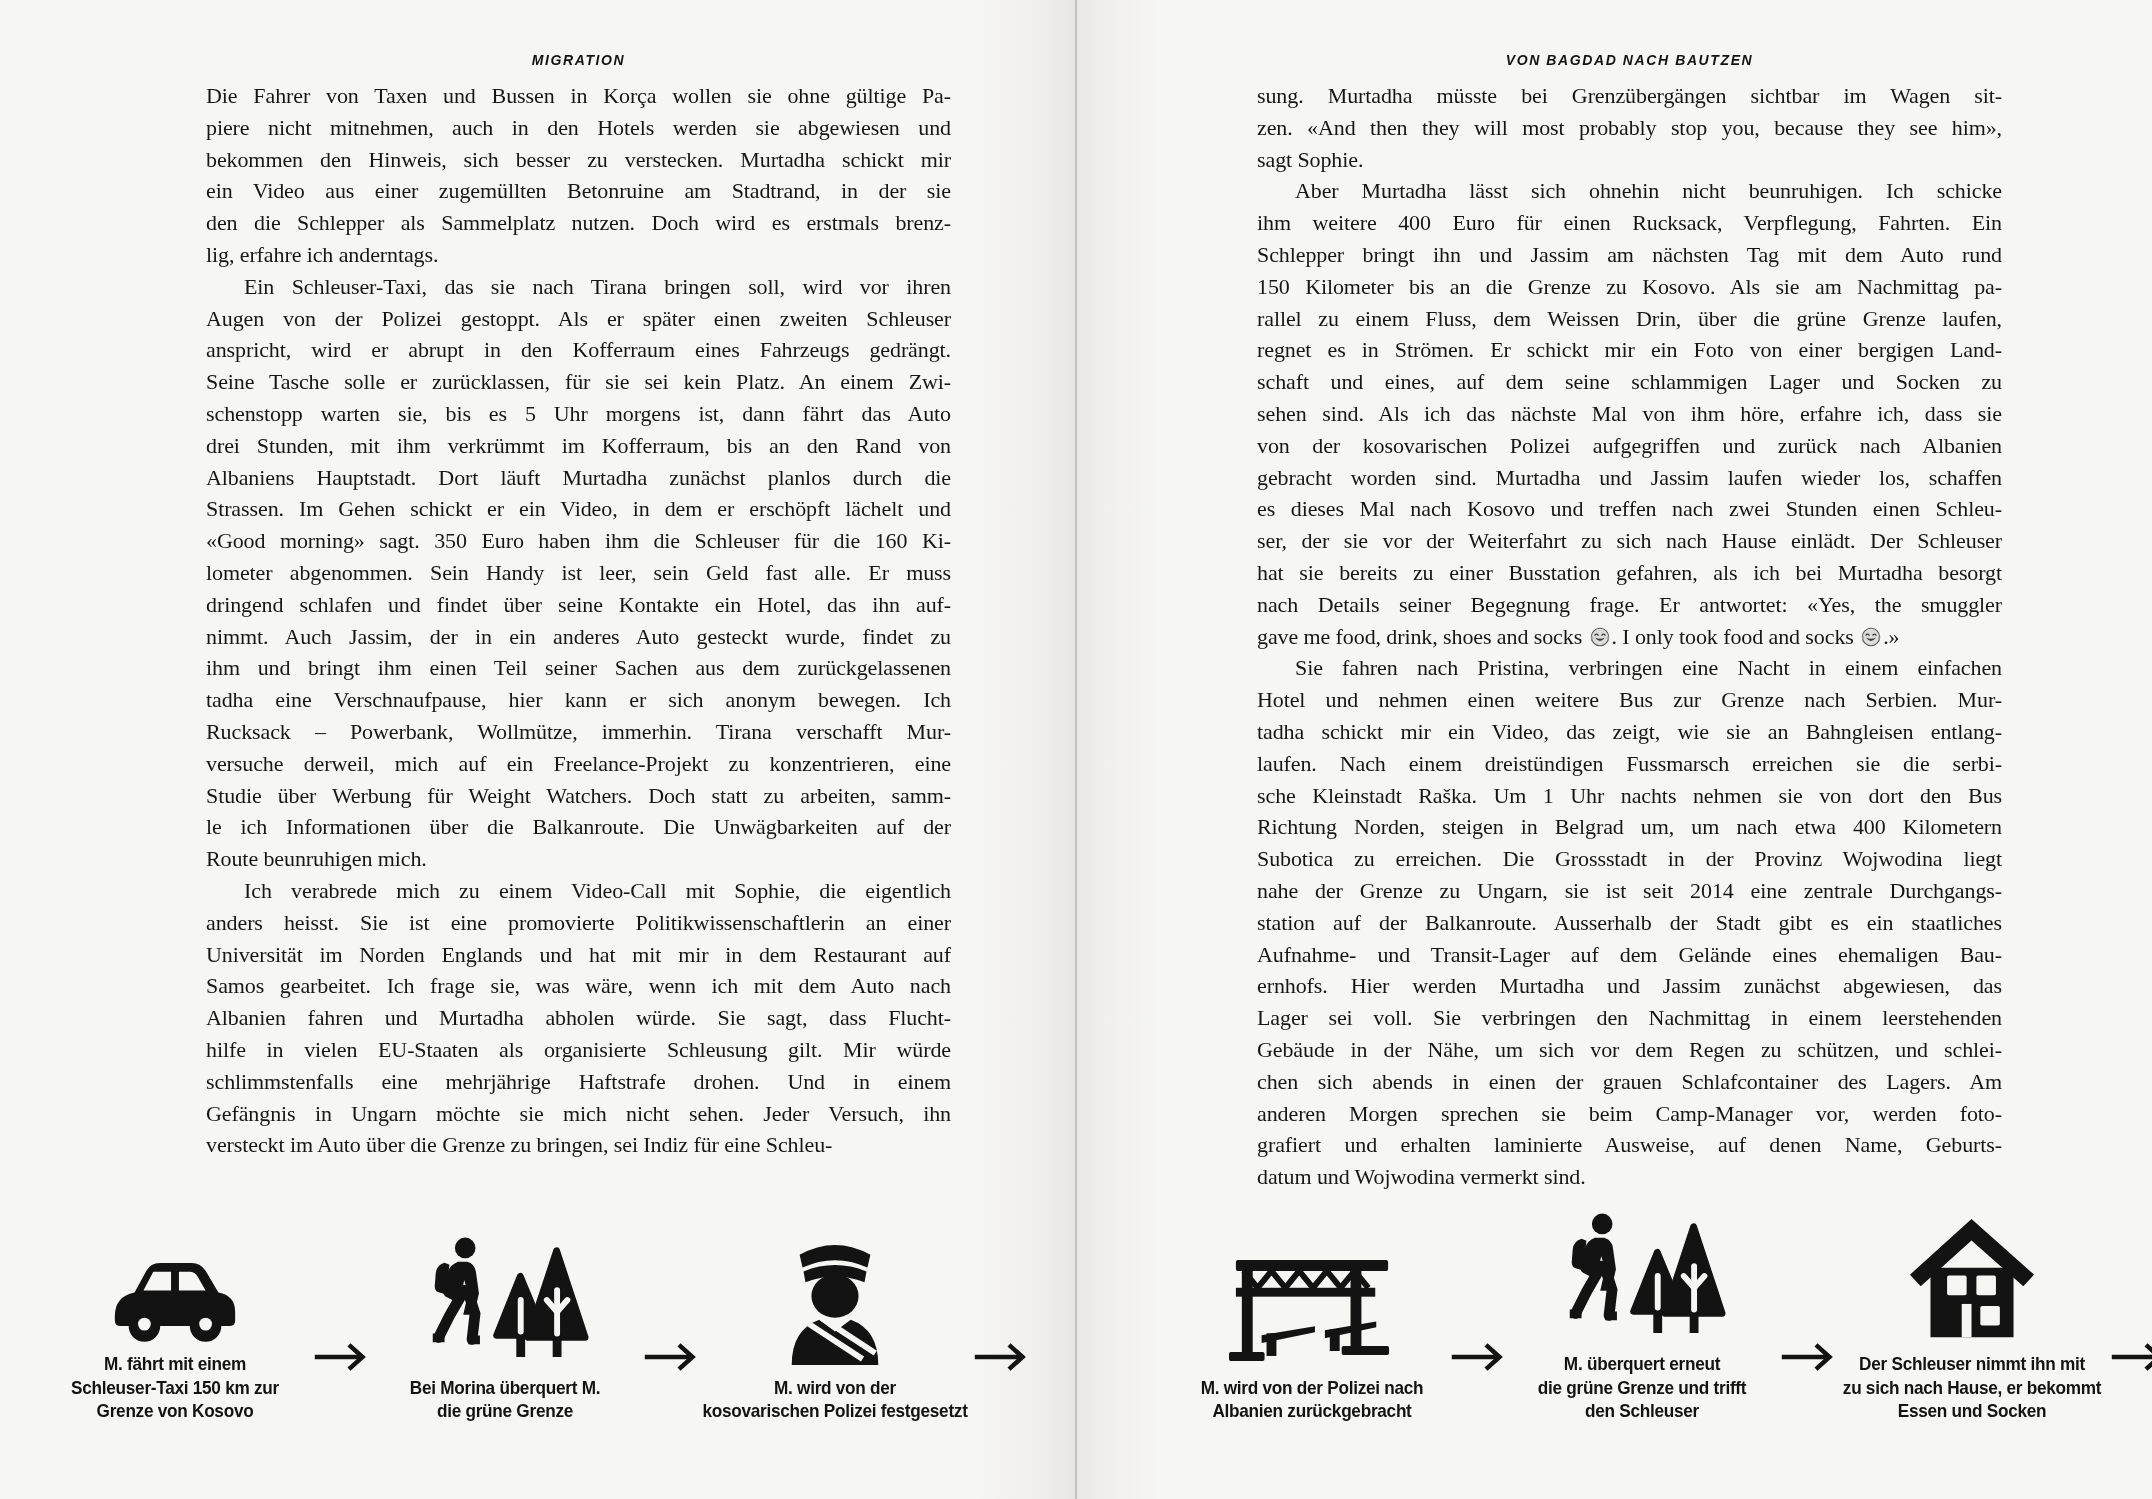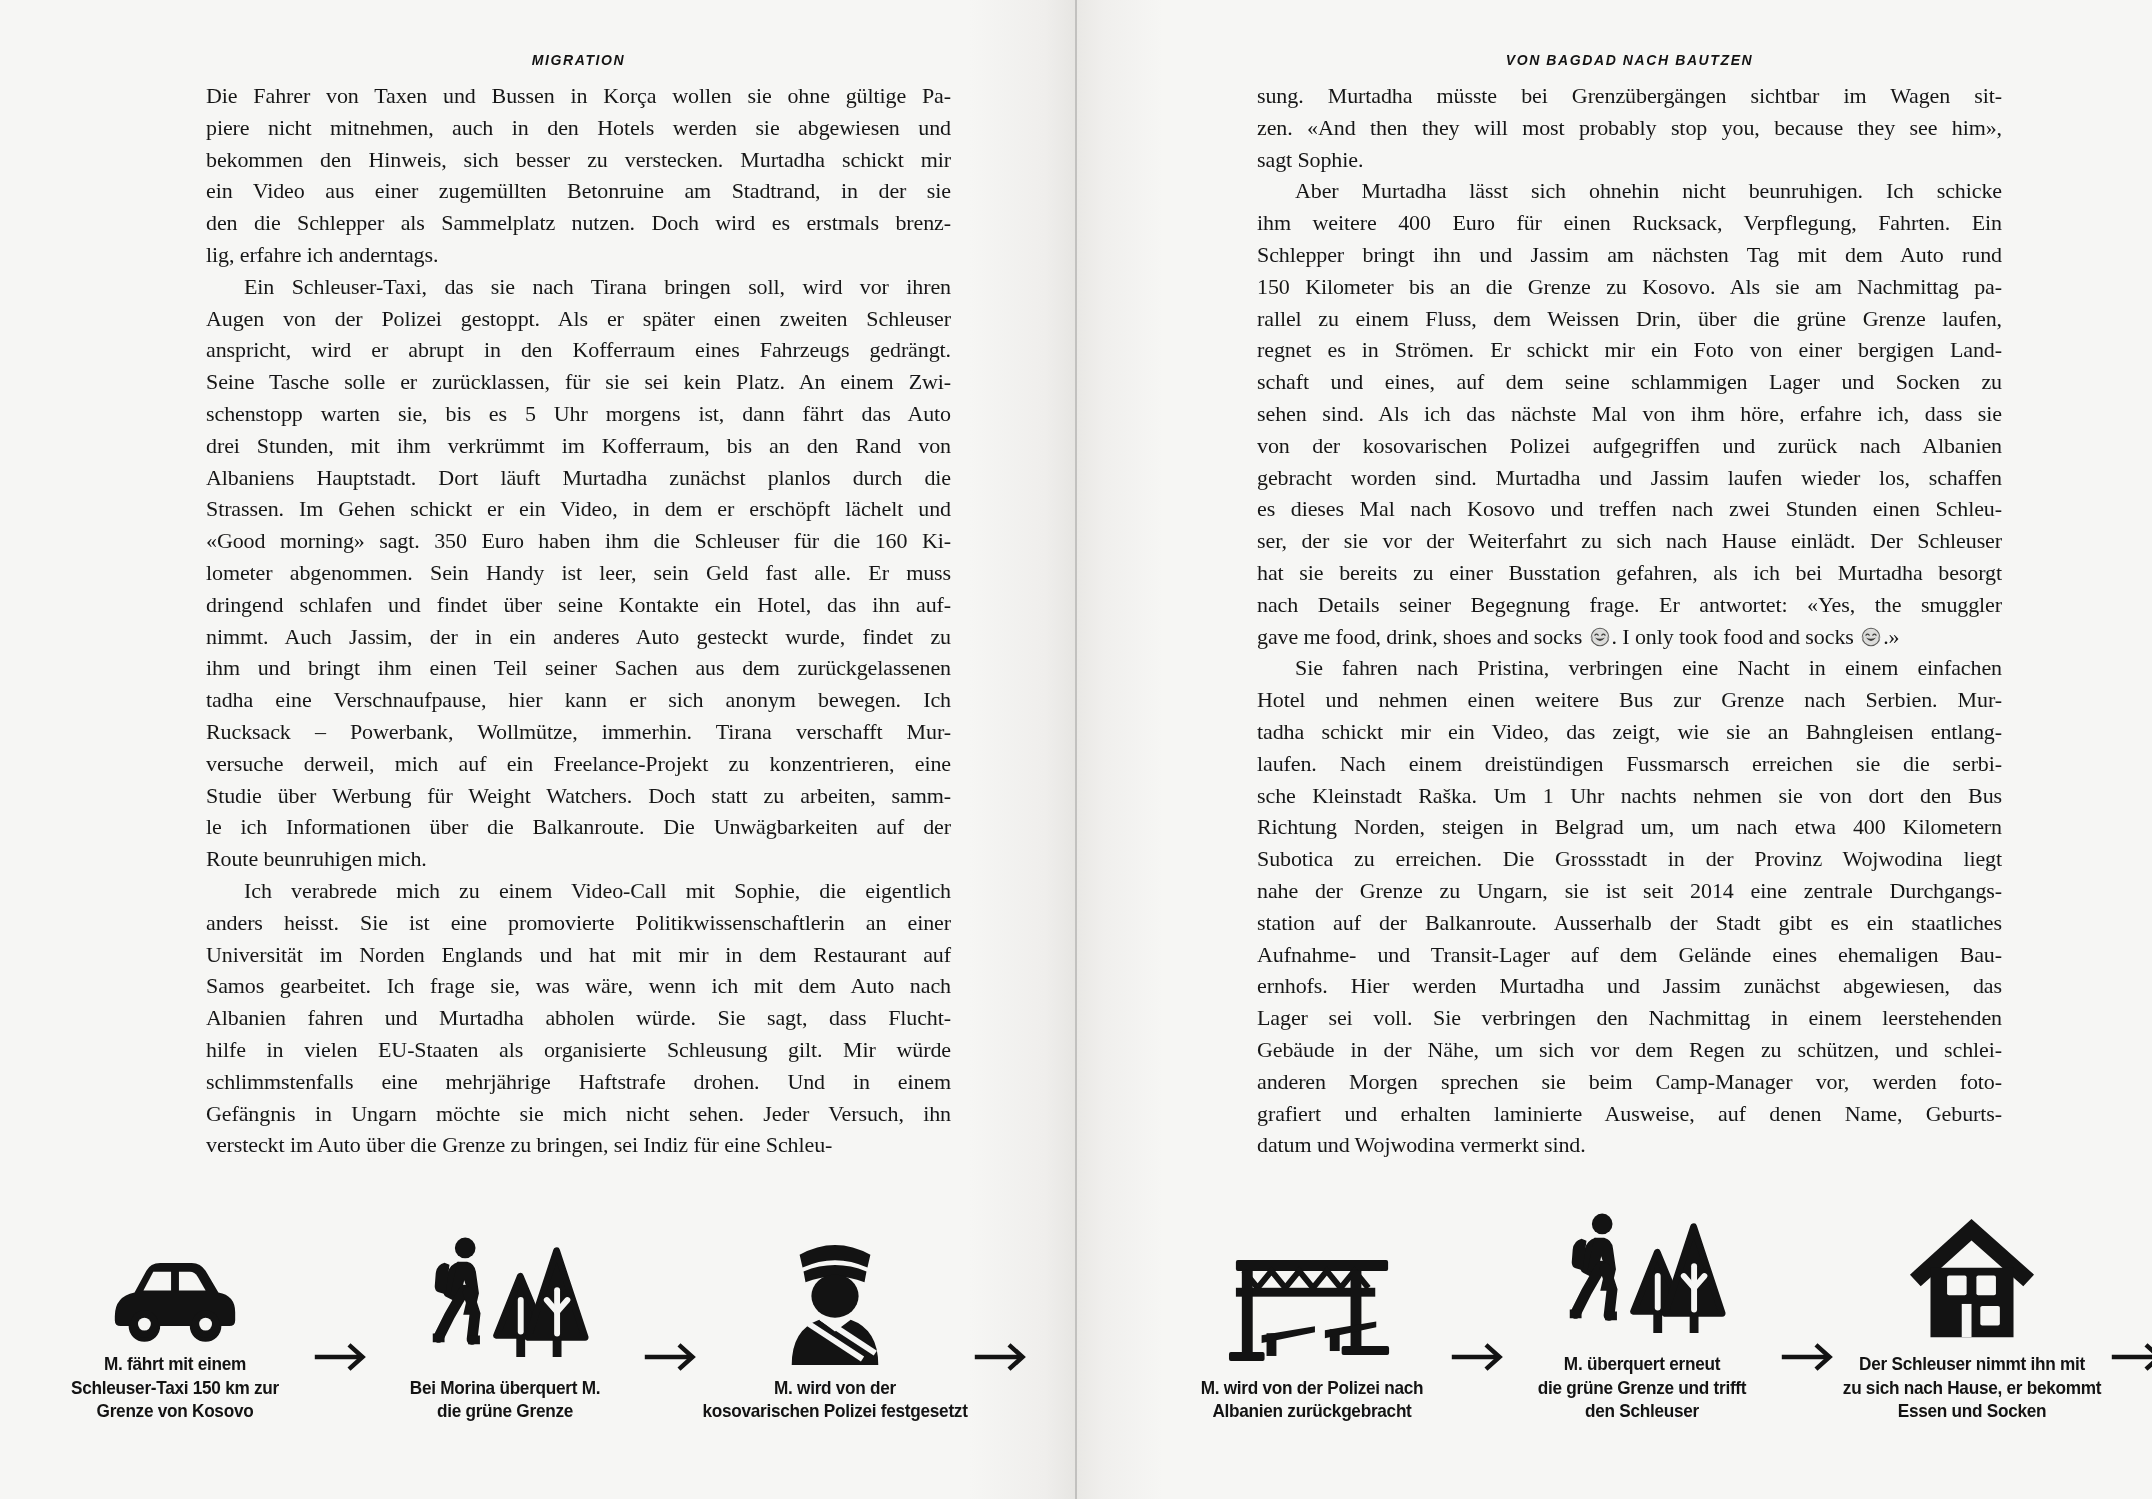--- a/index.html
+++ b/index.html
@@ -281,20 +281,21 @@
           <div class="line">laufen. Nach einem dreistündigen Fussmarsch erreichen sie die serbi-</div>
           <div class="line">sche Kleinstadt Raška. Um 1 Uhr nachts nehmen sie von dort den Bus</div>
           <div class="line">Richtung Norden, steigen in Belgrad um, um nach etwa 400 Kilometern</div>
           <div class="line">Subotica zu erreichen. Die Grossstadt in der Provinz Wojwodina liegt</div>
           <div class="line">nahe der Grenze zu Ungarn, sie ist seit 2014 eine zentrale Durchgangs-</div>
           <div class="line">station auf der Balkanroute. Ausserhalb der Stadt gibt es ein staatliches</div>
           <div class="line">Aufnahme- und Transit-Lager auf dem Gelände eines ehemaligen Bau-</div>
           <div class="line">ernhofs. Hier werden Murtadha und Jassim zunächst abgewiesen, das</div>
           <div class="line">Lager sei voll. Sie verbringen den Nachmittag in einem leerstehenden</div>
           <div class="line">Gebäude in der Nähe, um sich vor dem Regen zu schützen, und schlei-</div>
+          <div class="line">chen sich abends in einen der grauen Schlafcontainer des Lagers. Am</div>
           <div class="line">anderen Morgen sprechen sie beim Camp-Manager vor, werden foto-</div>
           <div class="line">grafiert und erhalten laminierte Ausweise, auf denen Name, Geburts-</div>
           <div class="line last">datum und Wojwodina vermerkt sind.</div>
         </div>
       </div>
     <div class="timeline">
         <div class="step">
           <div class="glyph-box">
             <svg class="glyph checkpoint-icon" viewBox="0 0 170 115">
               <use href="#sym-checkpoint-icon"></use>

